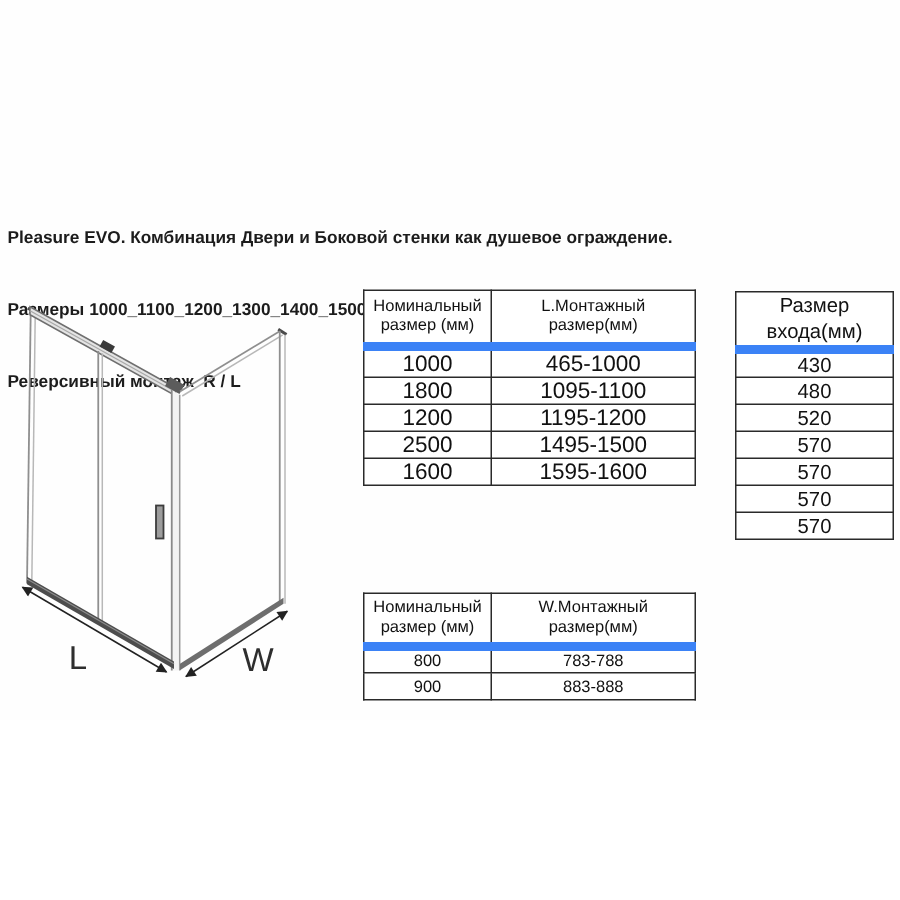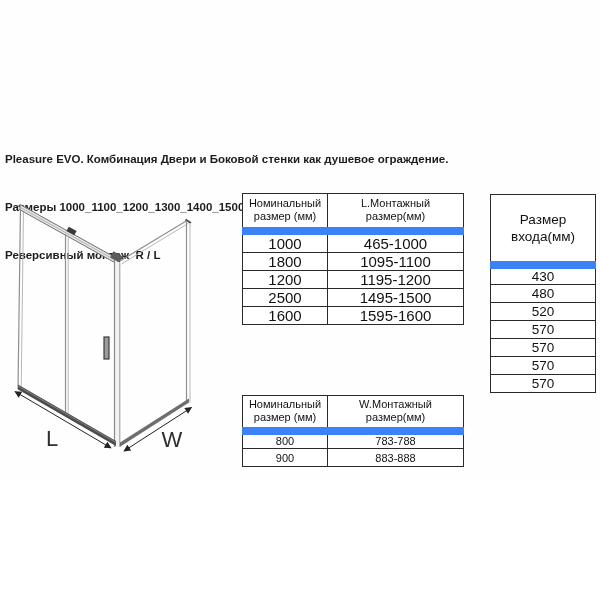--- a/index.html
+++ b/index.html
@@ -16,30 +16,30 @@
   .diagram-svg { position:absolute; left:0; top:190px; width:230px; height:280px; }
   .diagram-svg text { font-family:"Liberation Sans", sans-serif; }
 
   table.tbl {
     position:absolute; border-collapse:collapse; table-layout:fixed; background:#fff;
   }
   table.tbl th, table.tbl td {
     border:1px solid #2a2a2a; text-align:center; vertical-align:middle;
     overflow:hidden; color:#111;
   }
-  table.tbl th { font-weight:normal; border-bottom:8px solid #3b82f6; }
+  table.tbl th { font-weight:normal; border-bottom:6px solid #3b82f6; }
 
   .l-table  { left:242px; top:193px; width:221px; }
   .l-table th { height:37px; font-size:11px; line-height:13px; }
   .l-table th.col1 { padding:0 2px; }
   .l-table th.col2 { padding:0 16px; }
   .l-table td { height:18px; font-size:15px;margin-left:16px; }
 
   .entrance-table { left:490px; top:194px; width:106px; }
-  .entrance-table th { height:38px; font-size:13.5px; line-height:17px; padding:16px 4px; }
+  .entrance-table th { height:38px; font-size:13.5px; line-height:17px; padding:0 4px; }
   .entrance-table td { height:18px; font-size:13.5px; }
 
   .w-table { left:242px; top:395px; width:221px; }
   .w-table th { height:35px; font-size:11px; line-height:13px; }
   .w-table th.col1 { padding:0 2px; }
   .w-table th.col2 { padding:0 16px; }
   .w-table td { height:18px; font-size:11px; }
 </style>
 </head>
 <body>

